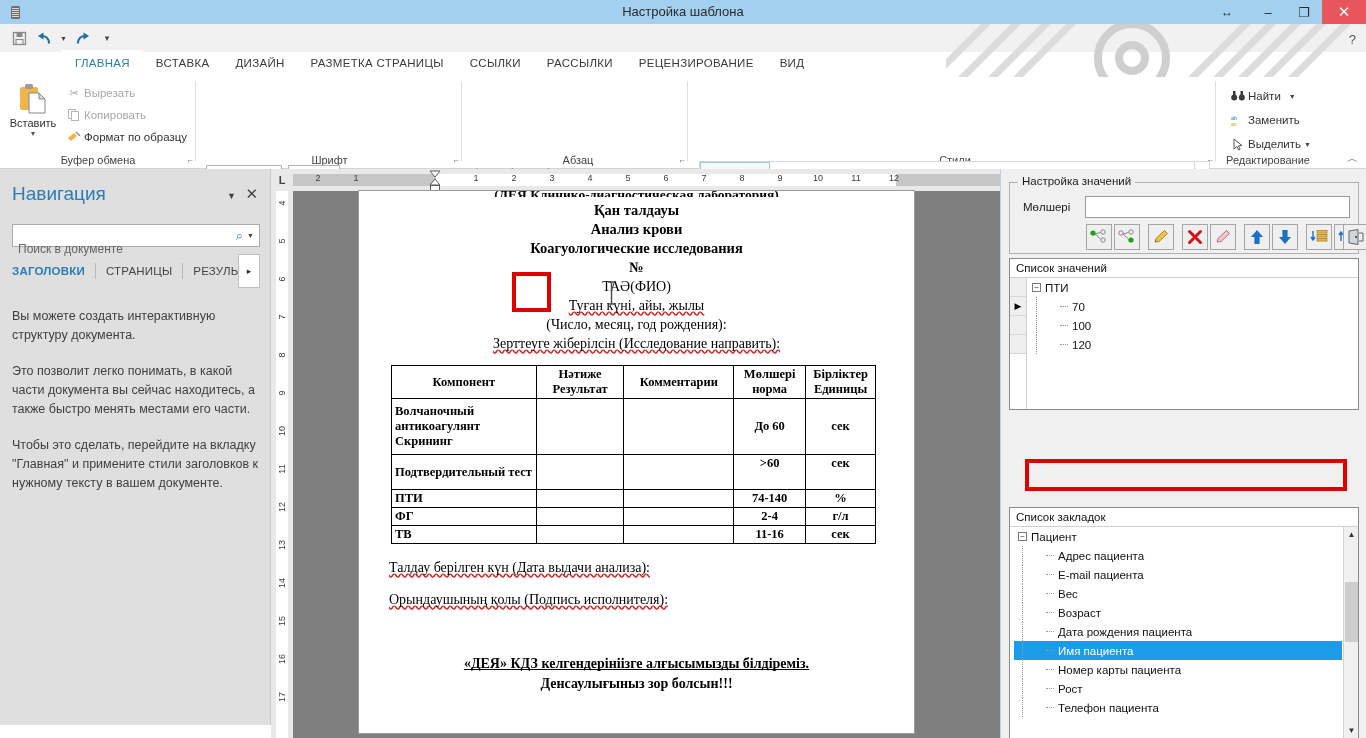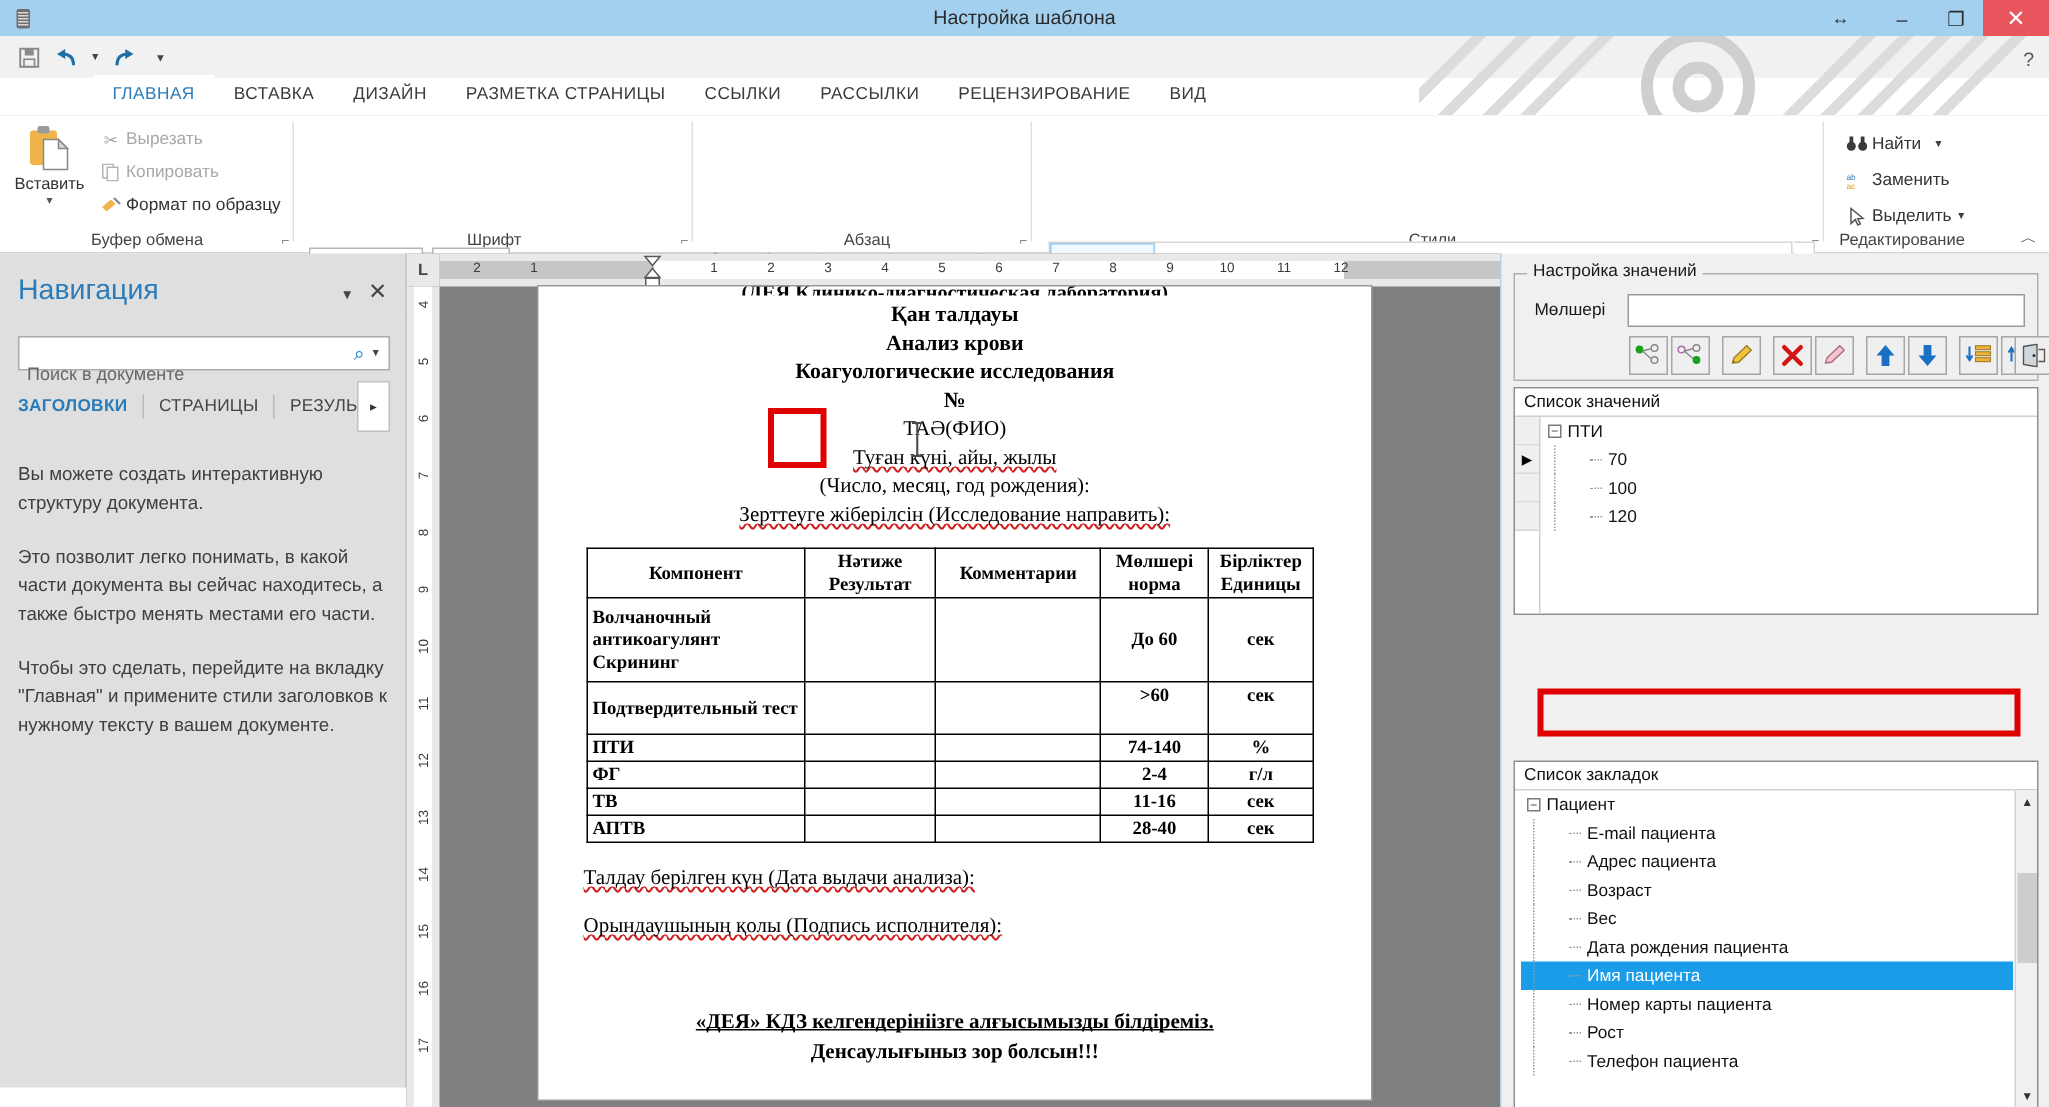--- a/index.html
+++ b/index.html
@@ -836,27 +836,20 @@
               <td class="ctr">2-4</td>
               <td class="ctr">г/л</td>
             </tr>
             <tr>
               <td class="comp">ТВ</td>
               <td></td>
               <td></td>
               <td class="ctr">11-16</td>
               <td class="ctr">сек</td>
             </tr>
-            <tr>
-              <td class="comp">АПТВ</td>
-              <td></td>
-              <td></td>
-              <td class="ctr">28-40</td>
-              <td class="ctr">сек</td>
-            </tr>
           </tbody>
         </table>
 
         <div class="sig"><span class="sq">Талдау берілген күн (Дата выдачи анализа):</span></div>
         <div class="sig"><span class="sq">Орындаушының қолы (Подпись исполнителя):</span></div>
         <div class="thanks">
           <span class="uline sq">«ДЕЯ» КДЗ келгендерініізге алғысымызды білдіреміз.</span>
         </div>
         <div class="thanks" style="margin-top:0">Денсаулығыныз зор болсын!!!</div>
       </div>
@@ -985,33 +978,33 @@
 
     <div class="listbox" style="left:8px;top:338px;width:350px;height:232px">
       <div class="lb-head">Список закладок</div>
       <div class="tree" style="left:4px;right:16px">
         <div class="tnode">
           <span class="expander">−</span>
           <span>Пациент</span>
         </div>
         <div class="tchild">
           <span class="tick"></span>
+          <span>Адрес пациента</span>
+        </div>
+        <div class="tchild">
+          <span class="tick"></span>
           <span>E-mail пациента</span>
         </div>
         <div class="tchild">
           <span class="tick"></span>
-          <span>Адрес пациента</span>
+          <span>Вес</span>
         </div>
         <div class="tchild">
           <span class="tick"></span>
           <span>Возраст</span>
-        </div>
-        <div class="tchild">
-          <span class="tick"></span>
-          <span>Вес</span>
         </div>
         <div class="tchild">
           <span class="tick"></span>
           <span>Дата рождения пациента</span>
         </div>
         <div class="tchild sel">
           <span class="tick"></span>
           <span>Имя пациента</span>
         </div>
         <div class="tchild">

